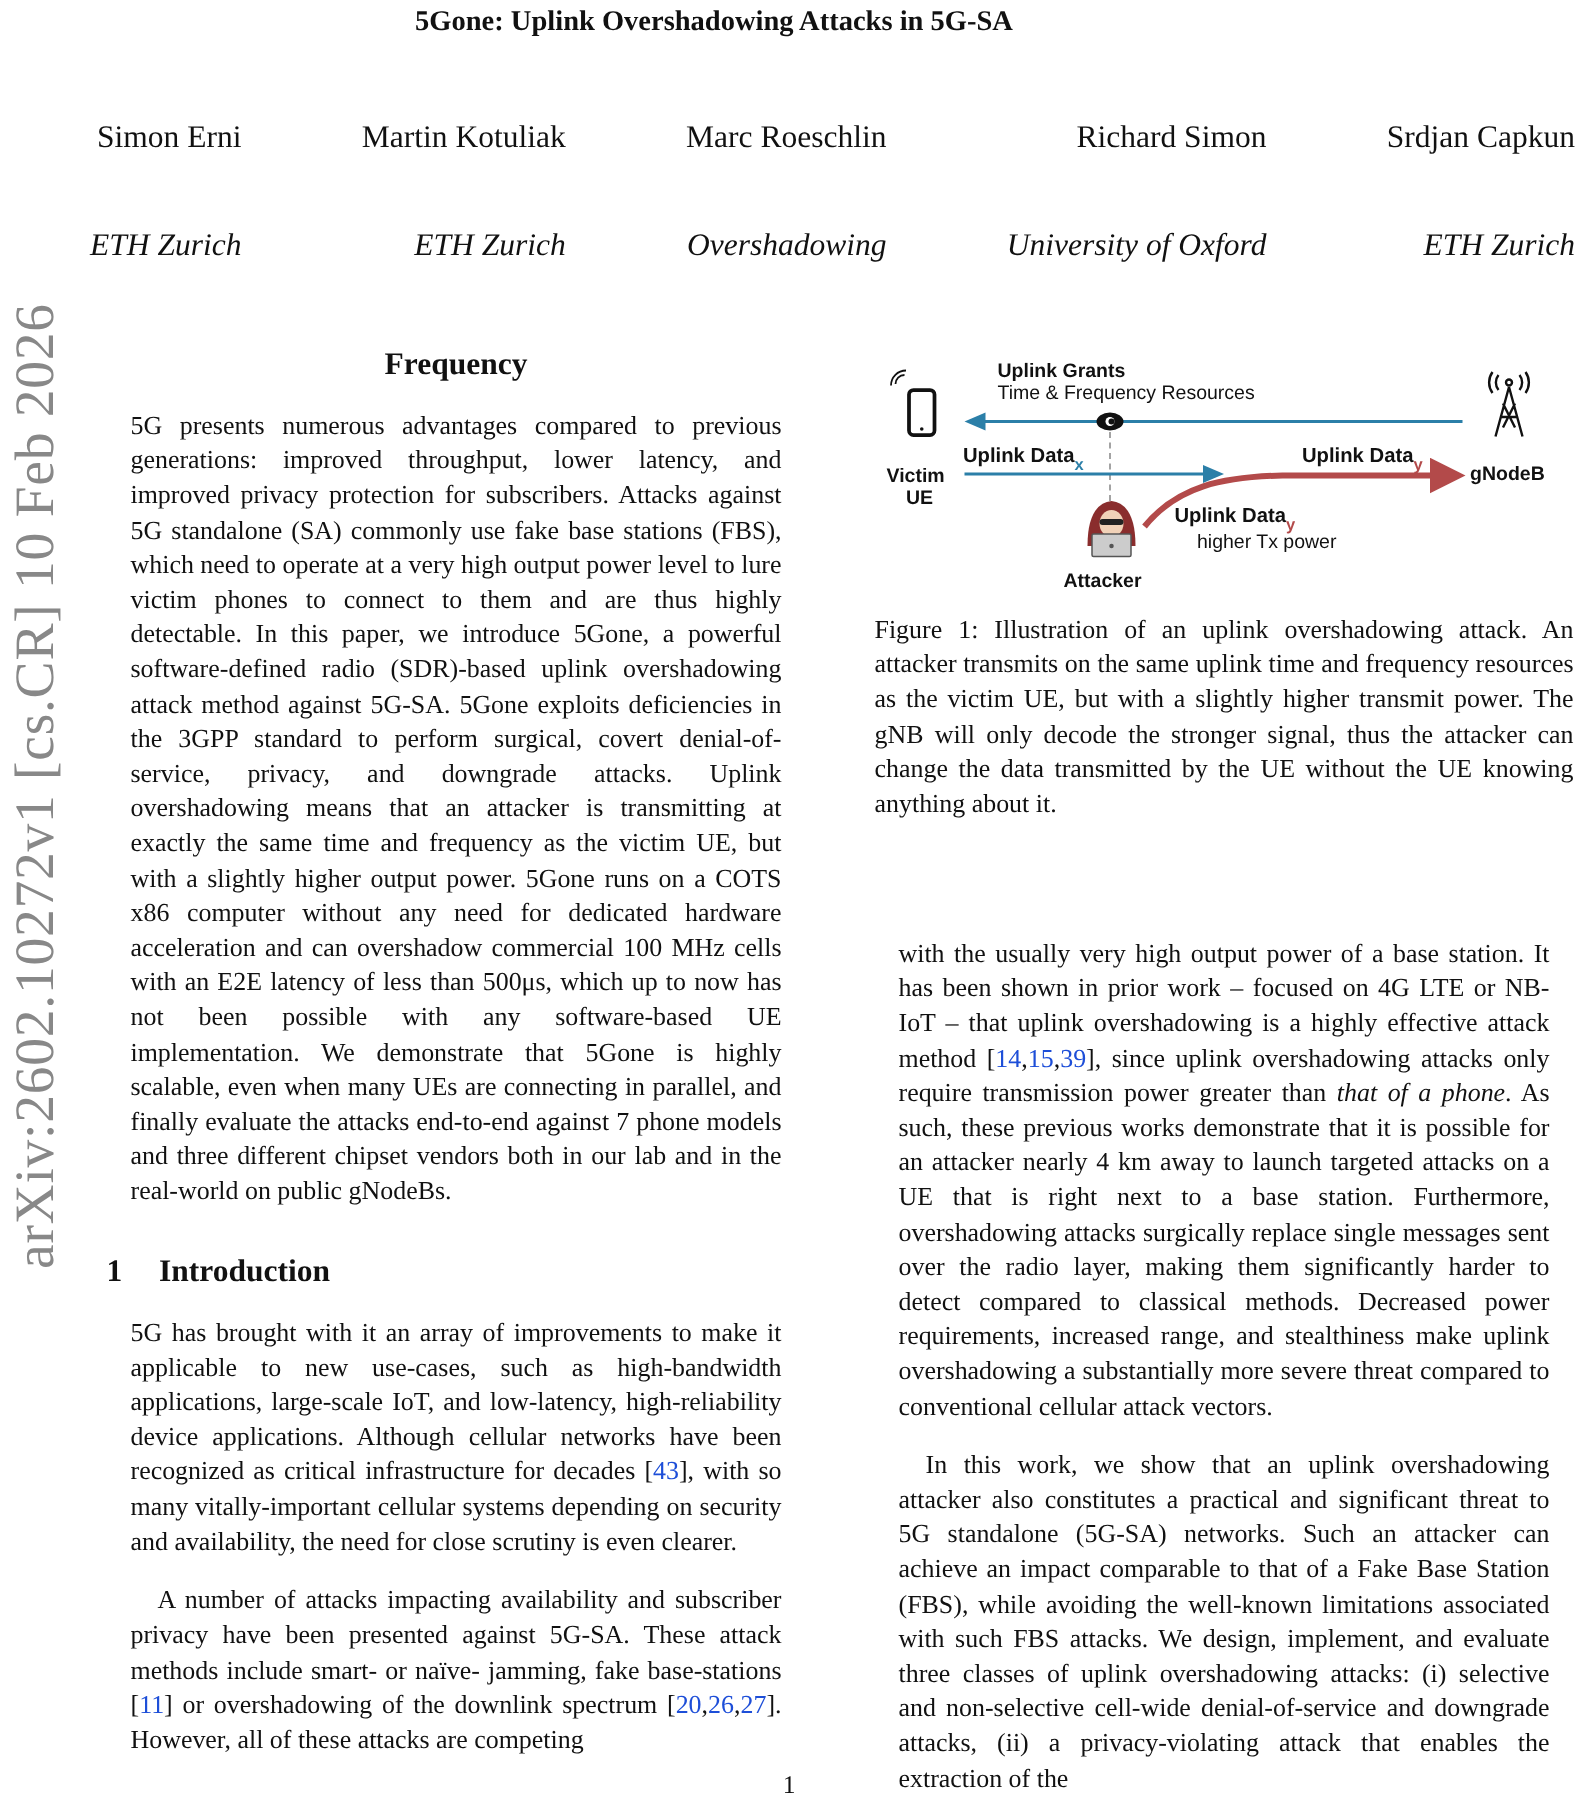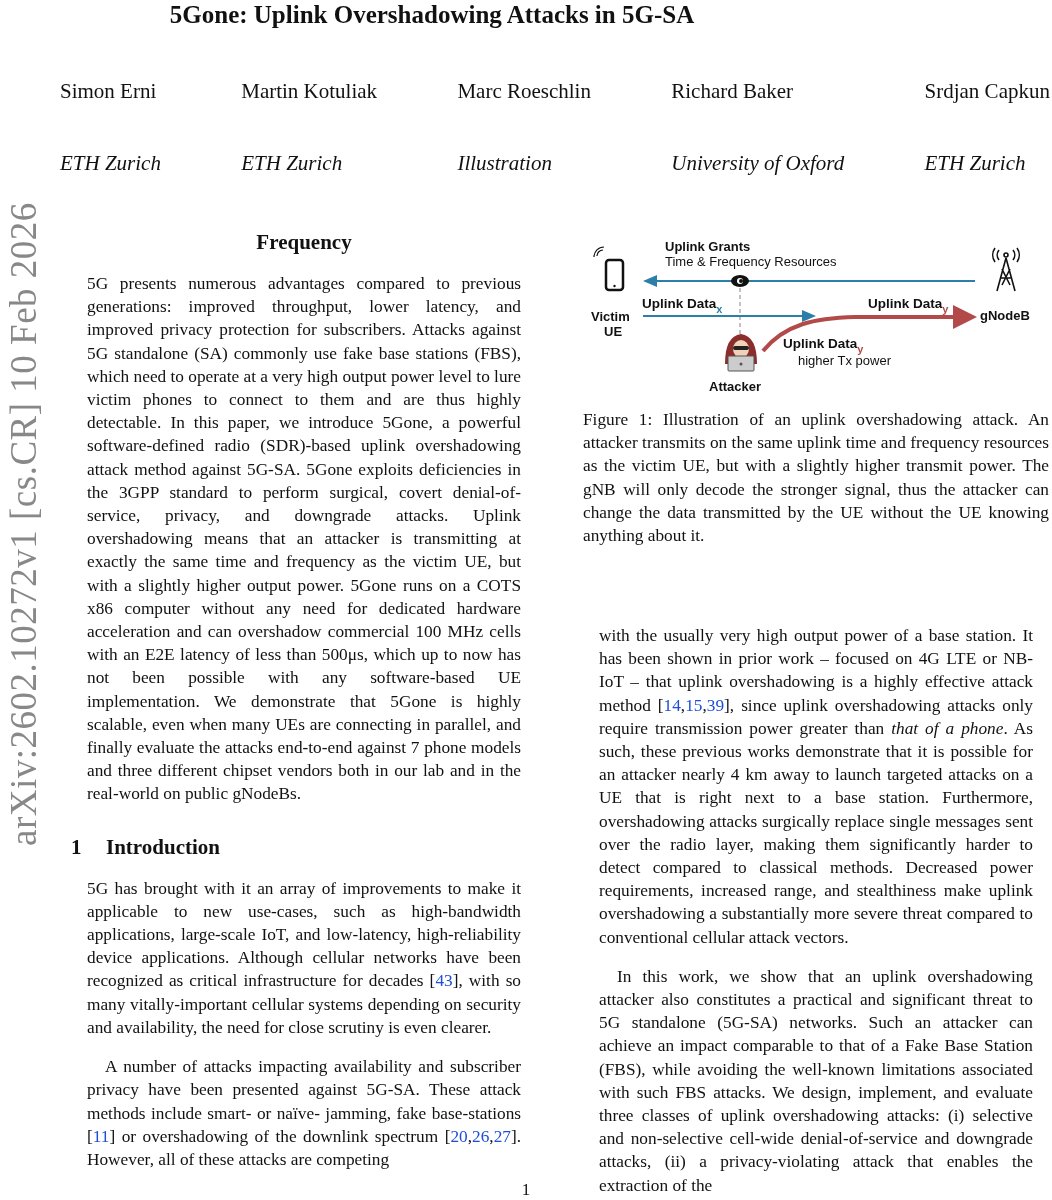--- a/index.html
+++ b/index.html
@@ -2,27 +2,27 @@
 <html><head>
 <meta charset="utf-8">
 <style>
   html, body { margin: 0; padding: 0; background: #ffffff; }
   body {
     width: 1052px; height: 1200px; position: relative; overflow: hidden;
     font-family: "Liberation Serif", "DejaVu Serif", serif; color: #111;
   }
   .title {
     position: absolute; top: 0px; left: 0; width: 864px; text-align: center;
-    font-weight: bold; font-size: 25px; line-height: 30px;
+    font-weight: bold; font-size: 19px; line-height: 30px; padding-left: 44px;
   }
   .authors {
     position: absolute; top: 78px; left: 60px; width: 990px;
     display: flex; justify-content: space-between;
   }
-  .author { text-align: left; font-size: 21px; line-height: 27px; }
+  .author { text-align: right; font-size: 21px; line-height: 27px; }
   .author .aff { font-style: italic; margin-top: 45px; }
   .arxiv {
     position: absolute; left: 2px; top: 846px; transform-origin: 0 0;
     transform: rotate(-90deg); font-size: 37px; color: #888; white-space: nowrap;
     letter-spacing: 0.5px;
   }
   .col { position: absolute; width: 466px; font-size: 17.3px; line-height: 23.2px; text-align: justify; hyphens: auto; }
   .col-left { left: 71px; top: 228px; }
   .col-right { left: 583px; }
   .abs-head { text-align: center; font-weight: bold; font-size: 21px; line-height: 28px; margin: 0 0 7px 0; }
@@ -47,24 +47,24 @@
   <div class="author">
     <div>Simon Erni</div>
     <div class="aff">ETH Zurich</div>
   </div>
   <div class="author">
     <div>Martin Kotuliak</div>
     <div class="aff">ETH Zurich</div>
   </div>
   <div class="author">
     <div>Marc Roeschlin</div>
-    <div class="aff">Illustration</div>
+    <div class="aff">Overshadowing</div>
   </div>
   <div class="author">
-    <div>Richard Baker</div>
+    <div>Richard Simon</div>
     <div class="aff">University of Oxford</div>
   </div>
   <div class="author">
     <div>Srdjan Capkun</div>
     <div class="aff">ETH Zurich</div>
   </div>
 </div>
 
 <div class="arxiv">arXiv:2602.10272v1  [cs.CR]  10 Feb 2026</div>
 

